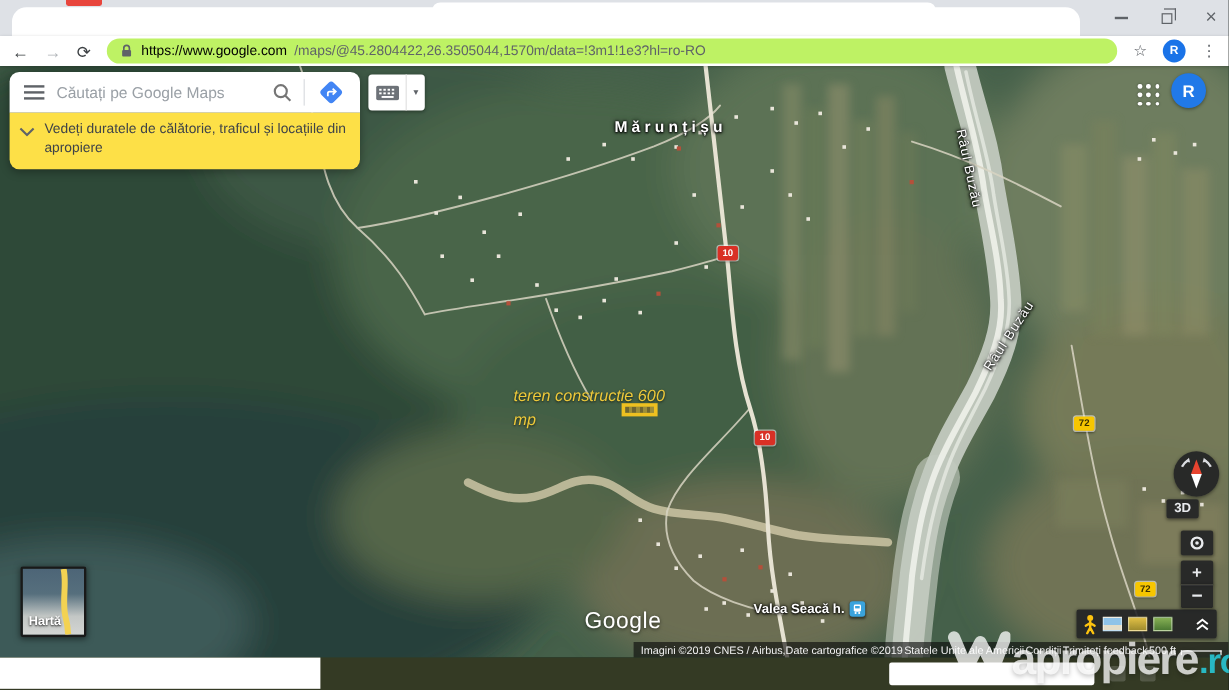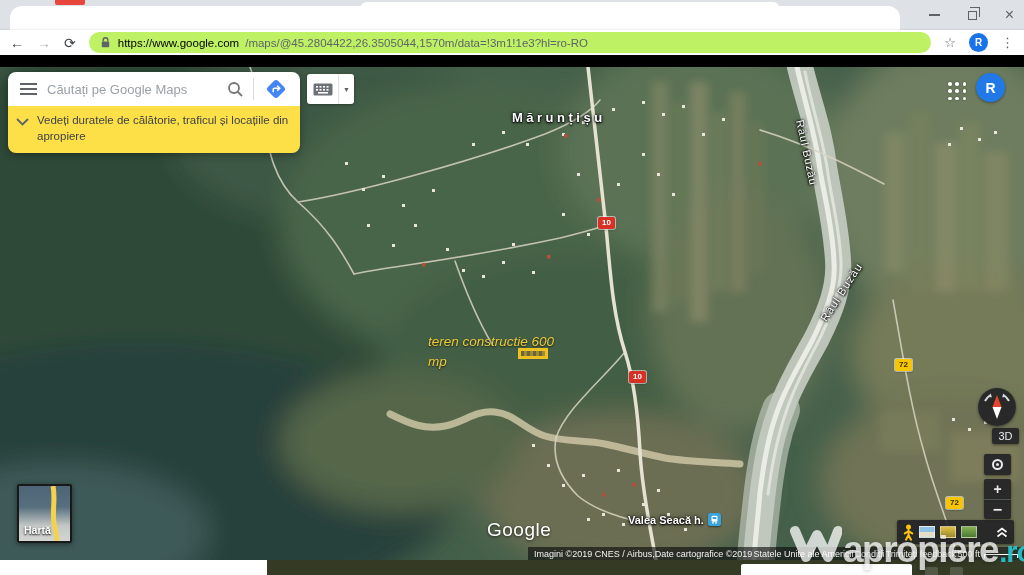--- a/index.html
+++ b/index.html
@@ -20,21 +20,21 @@
   .toolbar { height:25px; background:#fff; display:flex; align-items:center; padding:0 10px; gap:13px; position:relative; z-index:8; box-shadow:0 1px 3px rgba(0,0,0,.28); }
   .nav-ic { font-size:14px; color:#3c4043; line-height:1; }
   .nav-fwd { color:#b0b4b8; }
   .omnibox { flex:1; height:21px; background:#bef264; border-radius:11px; display:flex; align-items:center; padding:0 10px; gap:6px; font-size:11.5px; min-width:0; overflow:hidden; white-space:nowrap; }
   .url-rest { color:#5f6368; }
   .star-ic { font-size:13px; color:#5f6368; }
   .avatar-sm { width:19px; height:19px; border-radius:50%; background:#1a73e8; color:#fff; font-size:10px; font-weight:bold; display:flex; align-items:center; justify-content:center; }
   .kebab { font-size:13px; color:#5f6368; letter-spacing:0; }
 
   
-  .map { position:relative; width:1024px; height:493px; overflow:hidden; background:#44604a;margin-top:12px; }
+  .map { position:relative; width:1024px; height:493px; overflow:hidden; background:#44604a; }
   .mapsvg { position:absolute; left:0; top:0; }
 
   .search-card { position:absolute; left:8px; top:5px; width:292px; z-index:10; filter:drop-shadow(0 2px 4px rgba(0,0,0,.35)); }
   .search-row { height:34px; background:#fff; border-radius:8px 8px 0 0; display:flex; align-items:center; padding:0 12px; gap:10px; }
   .hamburger { width:17px; display:flex; flex-direction:column; gap:3px; }
   .hamburger i { display:block; height:2px; background:#5f6368; }
   .search-input { flex:1; border:none; outline:none; font-size:13px; color:#202124; min-width:0; background:transparent; }
   .search-input::placeholder { color:#9aa0a6; }
   .vdiv { width:1px; height:22px; background:#dadce0; }
   .notif { background:#fde047; border-radius:0 0 8px 8px; padding:7px 10px 9px 8px; display:flex; gap:8px; align-items:flex-start; }
@@ -65,21 +65,21 @@
   .s10a { left:598px; top:150px; } .s10b { left:629px; top:304px; }
   .s72a { left:895px; top:292px; } .s72b { left:946px; top:430px; }
 
   .glogo { position:absolute; left:487px; top:452px; color:#fff; font-size:19px; font-weight:normal; letter-spacing:.5px; text-shadow:0 1px 3px rgba(0,0,0,.65); z-index:4; }
 
   .minimap { position:absolute; left:17px; top:417px; width:55px; height:59px; border:2px solid #191919; border-radius:2px; z-index:4; box-shadow:0 1px 5px rgba(0,0,0,.5); background:linear-gradient(180deg,#4d6577 0%, #566f7d 38%, #c3c7c5 72%, #d3d5d3 100%); overflow:hidden; }
   .minimap-label { position:absolute; left:5px; bottom:5px; color:#fff; font-size:10.5px; font-weight:bold; text-shadow:0 1px 2px #000; }
 
   .ctl { position:absolute; background:rgba(30,31,34,.88); color:#e8eaed; z-index:6; display:flex; align-items:center; justify-content:center; border-radius:2px; box-shadow:0 1px 3px rgba(0,0,0,.45); }
   .compass { left:978px; top:321px; width:38px; height:38px; border-radius:50%; }
-  .btn3d  { left:992px; top:361px; width:27px; height:16px; font-size:11px; font-weight:normal; }
+  .btn3d  { left:972px; top:361px; width:27px; height:16px; font-size:11px; font-weight:bold; }
   .btnloc { left:984px; top:387px; width:27px; height:21px; }
   .loc-ic { width:11px; height:11px; border:2px solid #e8eaed; border-radius:50%; position:relative; }
   .loc-ic::after { content:""; position:absolute; left:2px; top:2px; width:3px; height:3px; border-radius:50%; background:#e8eaed; }
   .btnzin  { left:984px; top:412px; width:27px; height:20px; font-size:14px; font-weight:bold; border-radius:2px 2px 0 0; }
   .btnzout { left:984px; top:432px; width:27px; height:20px; font-size:16px; font-weight:bold; border-radius:0 0 2px 2px; border-top:1px solid rgba(255,255,255,.22); }
   .pegbar { left:897px; top:453px; width:117px; height:24px; justify-content:flex-start; padding:0 6px; gap:5px; }
   .thumb { width:16px; height:12px; border:1px solid rgba(255,255,255,.45); flex:0 0 auto; }
   .thumb-sky   { background:linear-gradient(#8fc3e8 55%, #e4ddc8 55%); }
   .thumb-field { background:linear-gradient(#e0bf45, #9f8c2e); }
   .thumb-green { background:linear-gradient(#86b054, #4c7a33); }

